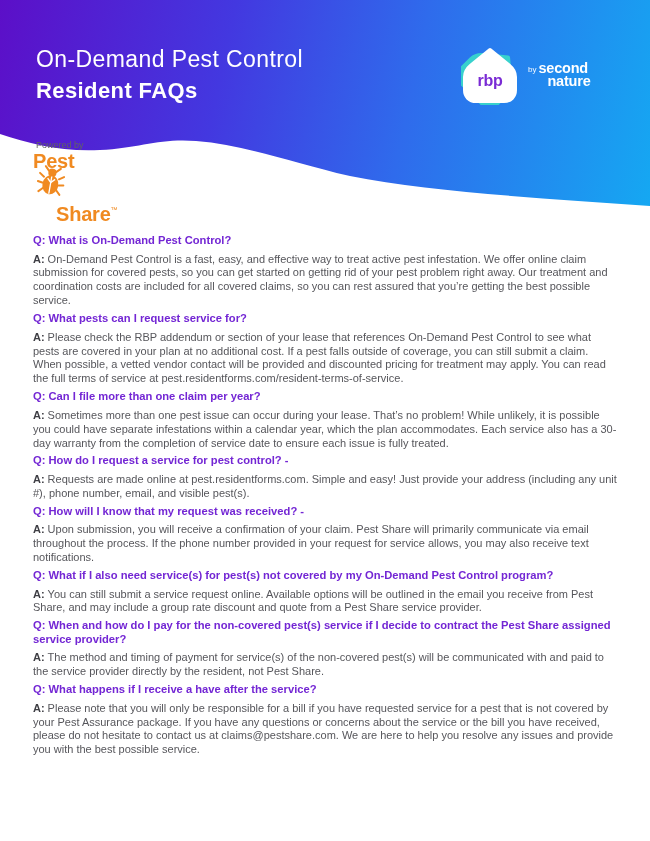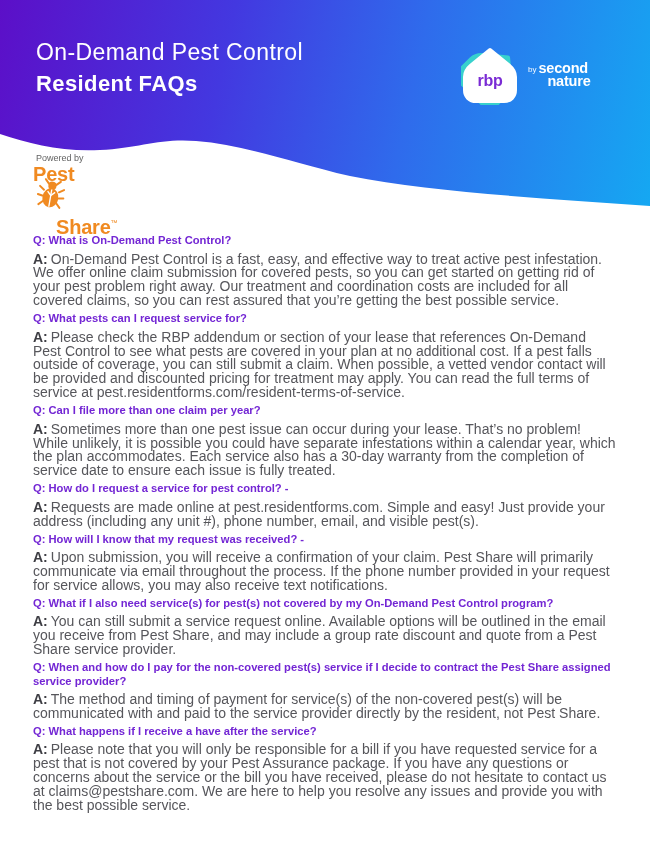--- a/index.html
+++ b/index.html
@@ -22,21 +22,21 @@
     background: linear-gradient(102deg, #5c0fc8 0%, #4338e0 34%, #2f6bec 62%, #15a8f2 100%);
   }
   .hero-wave {
     position: absolute;
     left: 0; bottom: 0;
     width: 100%; height: 84px;
     display: block;
   }
   .titles {
     position: absolute;
-    left: 36px; top: 38px;
+    left: 36px; top: 45px;
     color: #ffffff;
   }
   .title-line1 {
     font-size: 23px;
     font-weight: 400;
     letter-spacing: 0.4px;
     line-height: 28px;
     margin: 0;
   }
   .title-line2 {
@@ -68,21 +68,21 @@
     letter-spacing: -0.3px;
   }
   .sn-block { display: flex; align-items: flex-start; margin-left: 9px; color: #ffffff; }
   .sn-by { font-size: 8px; margin-top: 3px; margin-right: 2px; opacity: 0.95; }
   .sn-lines { font-size: 14.5px; font-weight: 700; line-height: 13px; letter-spacing: -0.2px; }
   .sn-nature { margin-left: 9px; }
 
   
   .powered {
     position: absolute;
-    left: 33px; top: 153px;
+    left: 33px; top: 140px;
     width: 120px;
   }
   .powered-label { font-size: 9px; color: #636363; margin: 0 0 1px 3px; }
   .ps-row { display: flex; align-items: flex-start; flex-direction: column; }
   .ps-word { color: #f08a21; font-weight: 700; font-size: 20px; line-height: 20px; letter-spacing: -0.2px; }
   .ps-share-row { margin-left: 23px; margin-top: -1px; }
   .ps-tm { font-size: 7px; vertical-align: 9px; font-weight: 400; }
   .bug { margin-left: 4px; margin-top: -6px; }
 
   
@@ -91,21 +91,21 @@
   .faq-question {
     margin: 4px 0 0 0;
     font-size: 11.2px;
     font-weight: 700;
     line-height: 13.5px;
     color: #7326d4;
   }
   .faq-item:first-child .faq-question { margin-top: 0; }
   .faq-answer {
     margin: 5px 0 0 0;
-    font-size: 14px;
+    font-size: 11px;
     line-height: 13.9px;
     color: #56565b;
   }
   .faq-answer .prefix { font-weight: 700; color: #3e3e44; margin-right: 3px; }
 </style>
 </head>
 <body>
 
 <div class="page">
 

